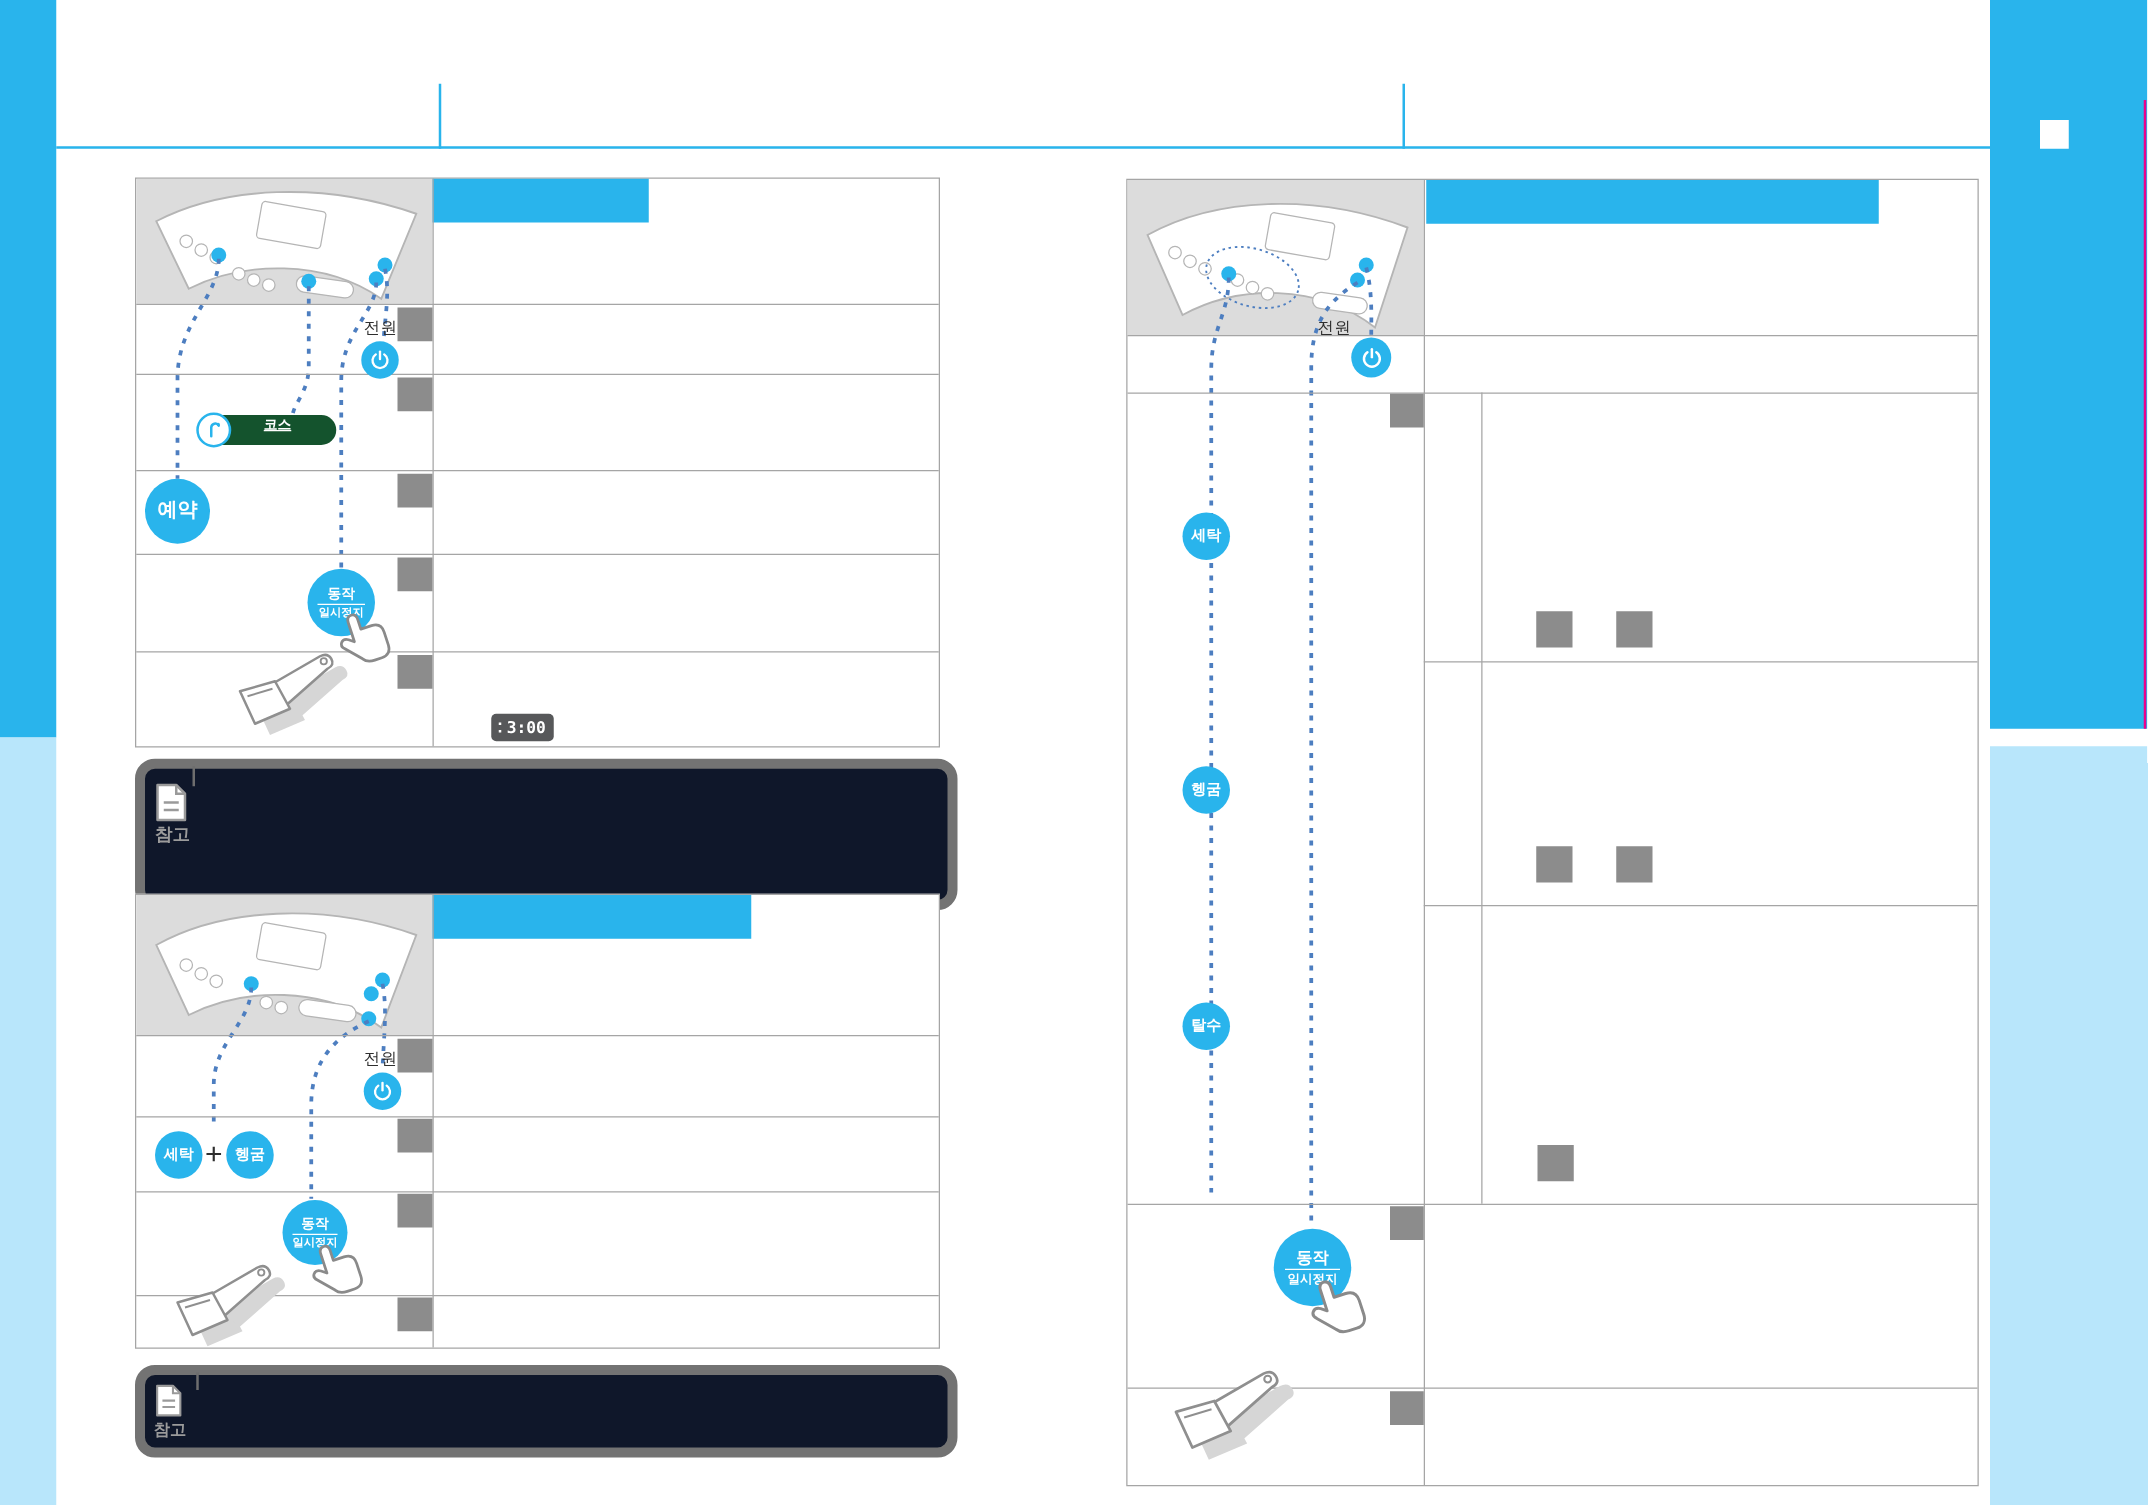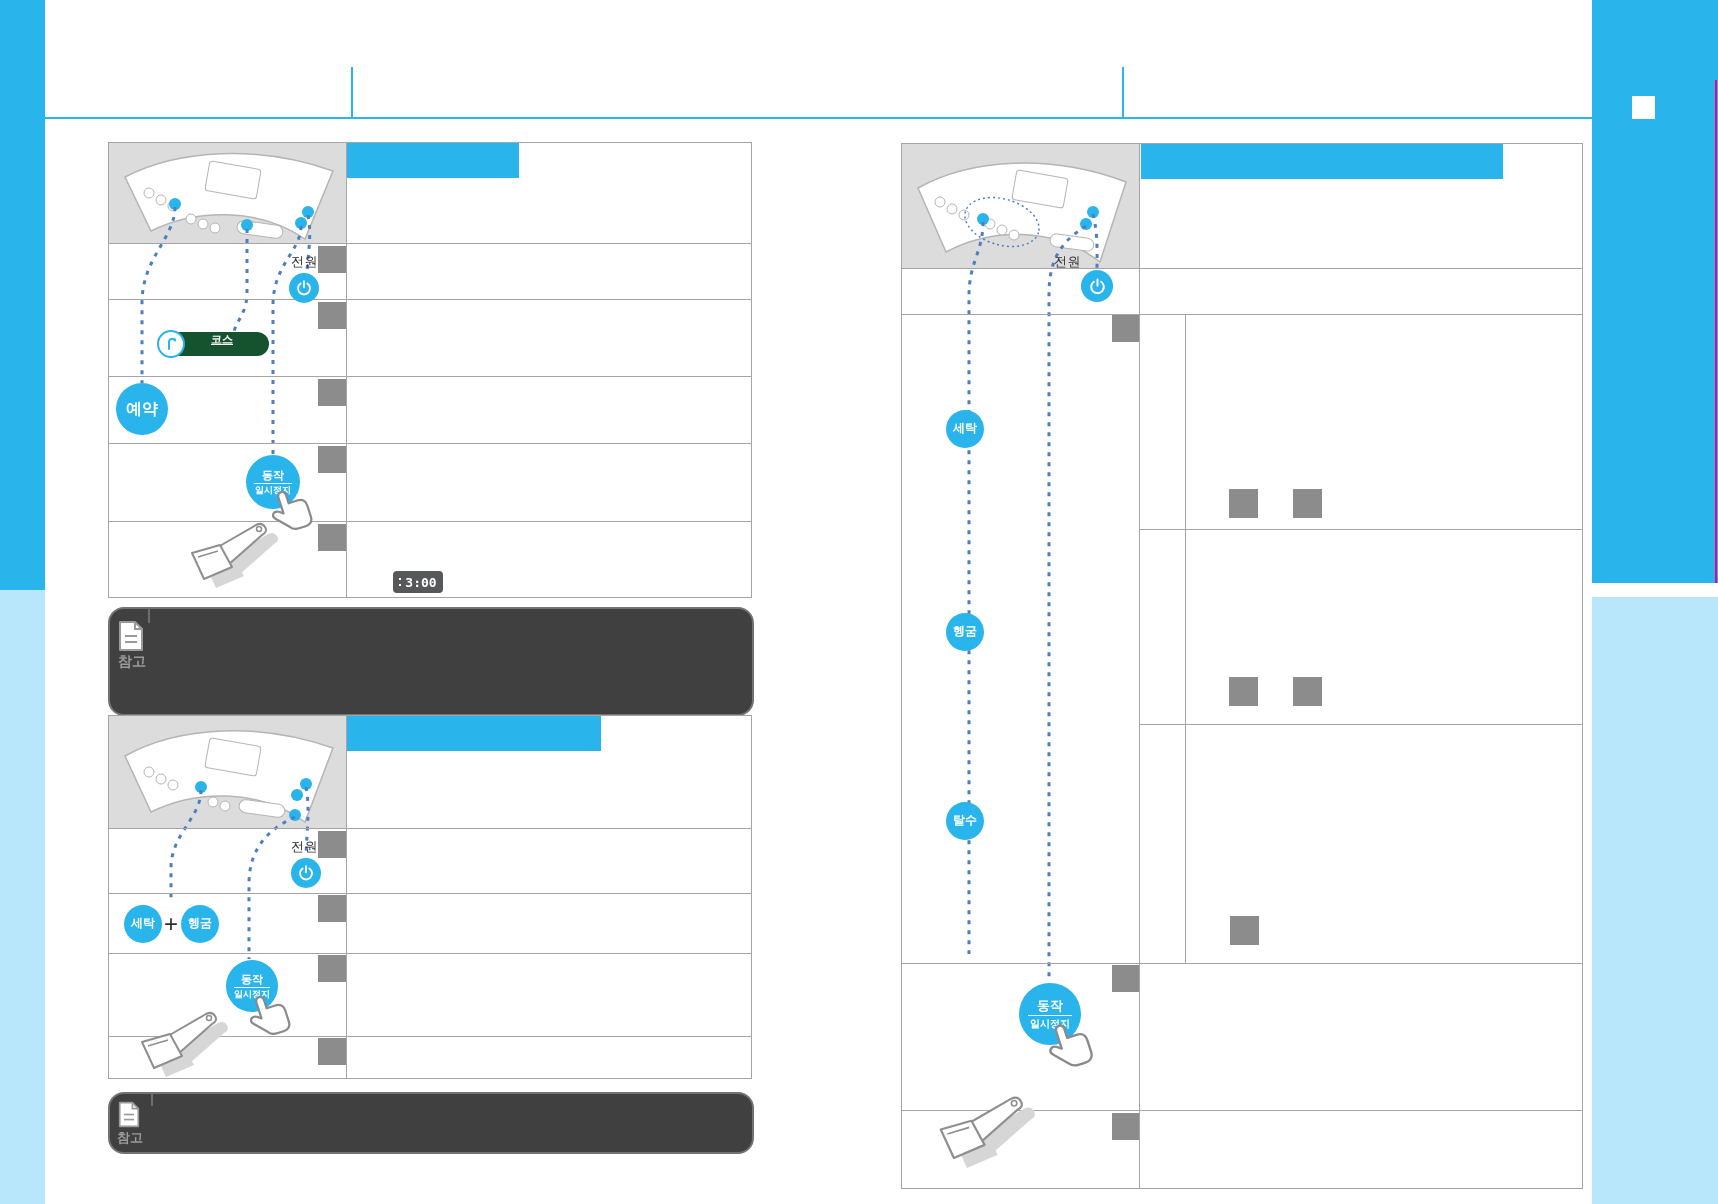--- a/index.html
+++ b/index.html
@@ -13,21 +13,21 @@
   .sq{position:absolute;background:#8c8c8c;}
   .klabel{position:absolute;font-size:13px;color:#2e2e2e;text-align:right;letter-spacing:0.5px;}
   .cbtn{position:absolute;background:#29b4ec;border-radius:50%;color:#fff;
         display:flex;flex-direction:column;align-items:center;justify-content:center;
         font-weight:bold;line-height:1.1;text-align:center;}
   .startbtn span.sep{display:block;width:70%;height:1px;background:#fff;margin:2px 0;}
   .pill{position:absolute;background:#14532d;border-radius:13px;color:#fff;font-weight:bold;
         display:flex;justify-content:center;text-decoration:underline;}
   .pillcirc{position:absolute;background:#fff;border:2px solid #29b4ec;border-radius:50%;
         display:flex;align-items:center;justify-content:center;}
-  .note{position:absolute;background:#404040;border:2px solid #737373;border-radius:16px;}
+  .note{position:absolute;background:#0f172a;border:8px solid #737373;border-radius:16px;}
   .nlabel{position:absolute;color:#9b9b9b;font-weight:bold;text-align:center;}
   .disp{position:absolute;background:#57585a;border-radius:4px;color:#fff;
         font-family:"DejaVu Sans Mono",monospace;font-weight:bold;font-size:13px;
         display:flex;align-items:center;justify-content:center;gap:3px;}
   .ddots{width:3px;height:10px;position:relative;}
   .ddots:before{content:"";position:absolute;left:0;top:1px;width:2px;height:2px;background:#fff;box-shadow:0 6px 0 #fff;}
   .plus{position:absolute;color:#2e2e2e;font-size:24px;font-weight:normal;line-height:1;}
   svg{display:block;}
   .ovl{position:absolute;left:0;top:0;pointer-events:none;}
 </style>

